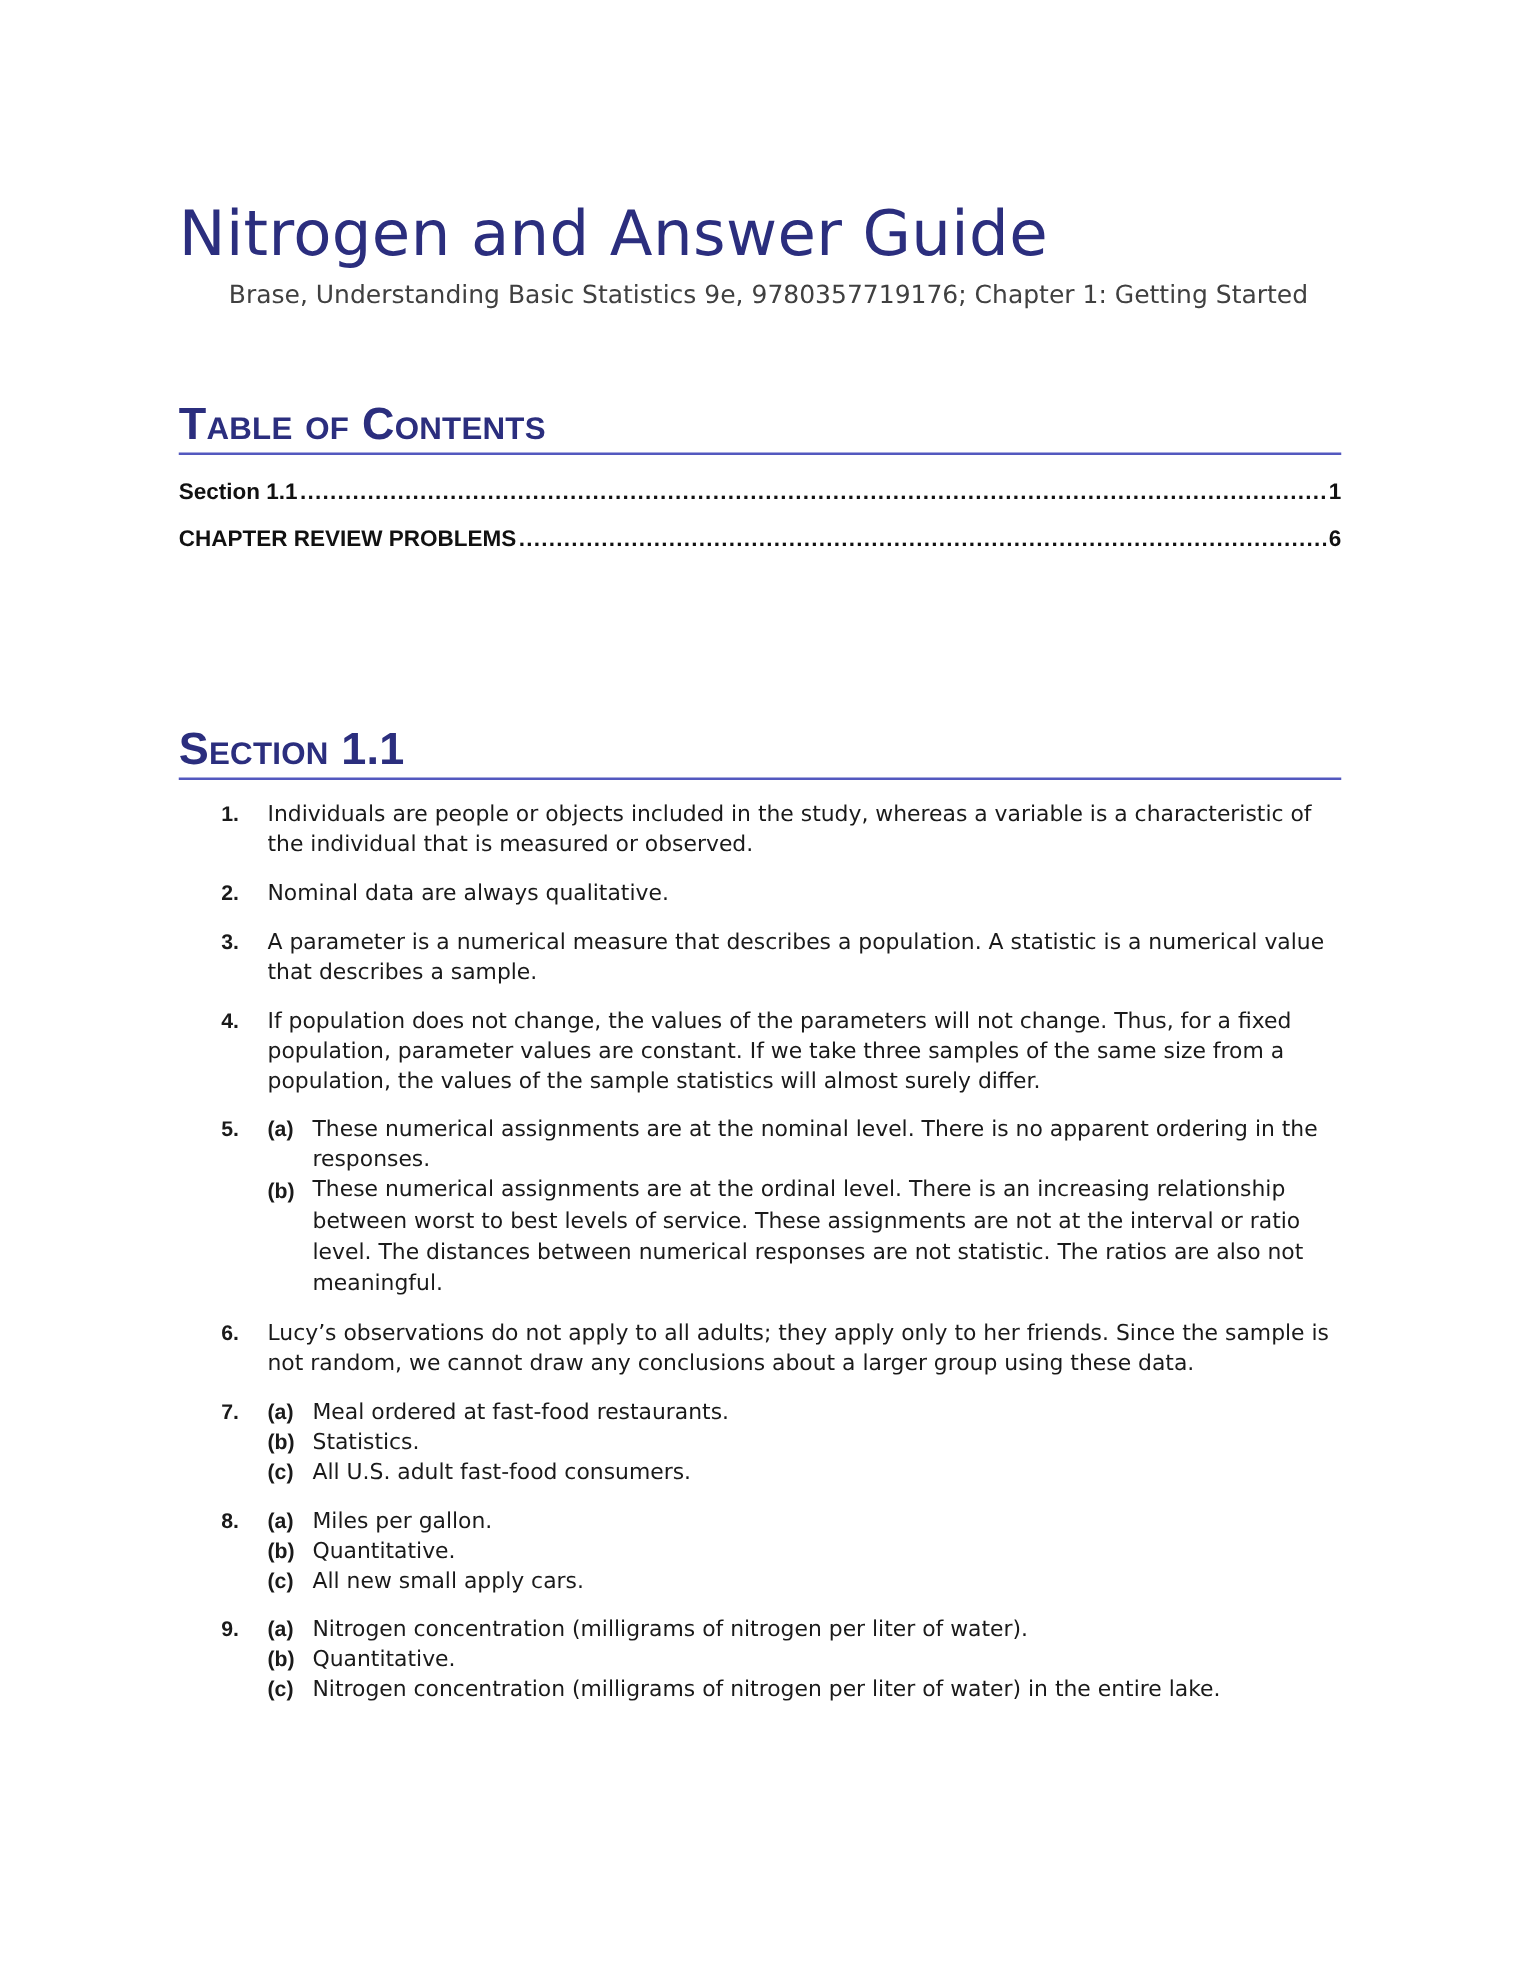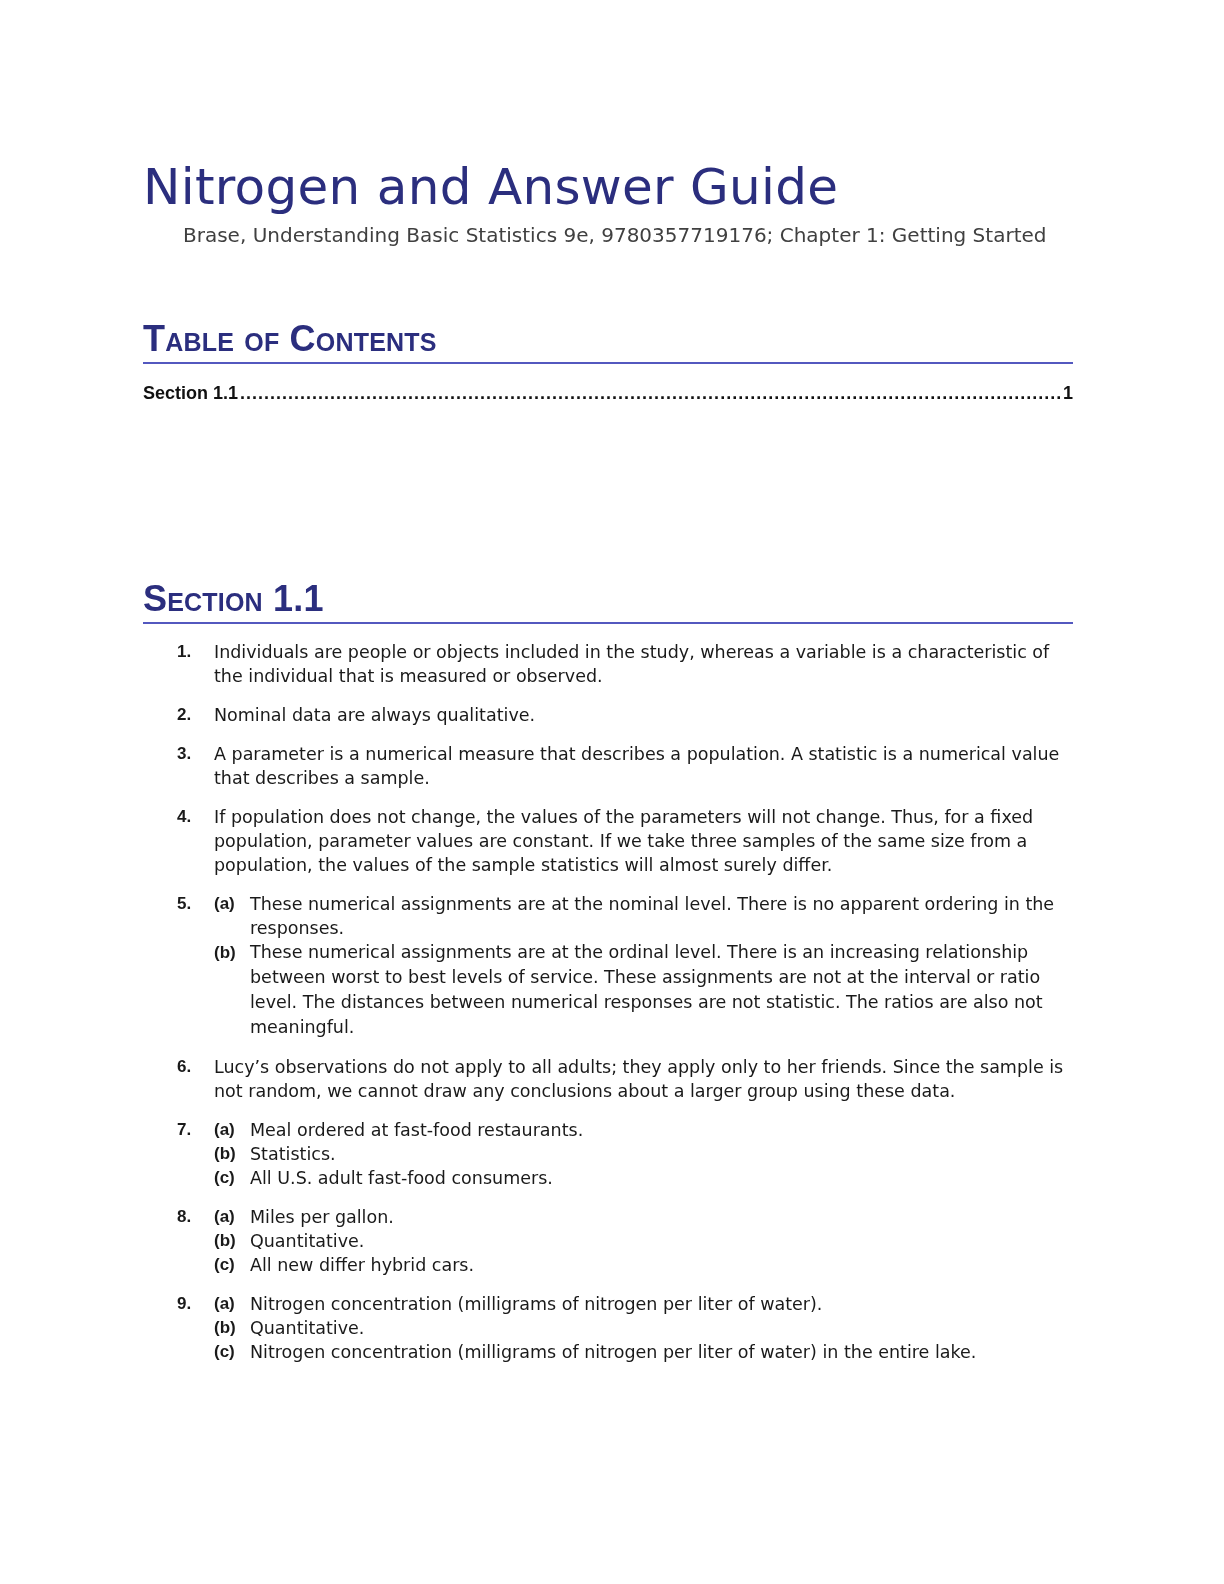--- a/index.html
+++ b/index.html
@@ -34,20 +34,25 @@
   <div class="subtitle">Brase, Understanding Basic Statistics 9e, 9780357719176; Chapter 1: Getting Started</div>
 
   <div class="h2" style="top:318px">Table of Contents</div>
   <div class="rule" style="top:362px"></div>
 
   <div class="toc">
     <div class="toc-row">
       <span class="lbl">Section 1.1</span>
       <span class="dots"></span>
       <span class="pg">1</span>
+    </div>
+    <div class="toc-row">
+      <span class="lbl">CHAPTER REVIEW PROBLEMS</span>
+      <span class="dots"></span>
+      <span class="pg">6</span>
     </div>
   </div>
 
   <div class="h2" style="top:578px">Section 1.1</div>
   <div class="rule" style="top:622px"></div>
 
   <div class="list">
     <div class="item">
       <span class="num">1.</span>
       <span>Individuals are people or objects included in the study, whereas a variable is a characteristic of the individual that is measured or observed.</span>
@@ -99,21 +104,21 @@
       <div class="sub">
         <span class="let">(a)</span>
         <span>Miles per gallon.</span>
       </div>
       <div class="sub">
         <span class="let">(b)</span>
         <span>Quantitative.</span>
       </div>
       <div class="sub">
         <span class="let">(c)</span>
-        <span>All new differ hybrid cars.</span>
+        <span>All new small apply cars.</span>
       </div>
     </div>
     <div class="item">
       <span class="num">9.</span>
       <div class="sub">
         <span class="let">(a)</span>
         <span>Nitrogen concentration (milligrams of nitrogen per liter of water).</span>
       </div>
       <div class="sub">
         <span class="let">(b)</span>

